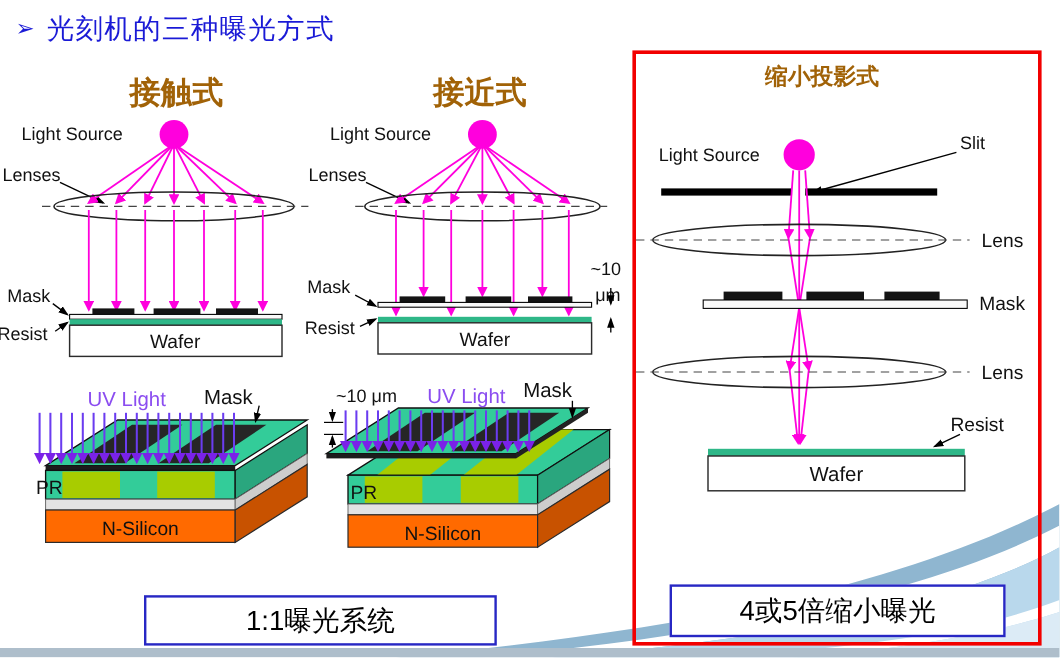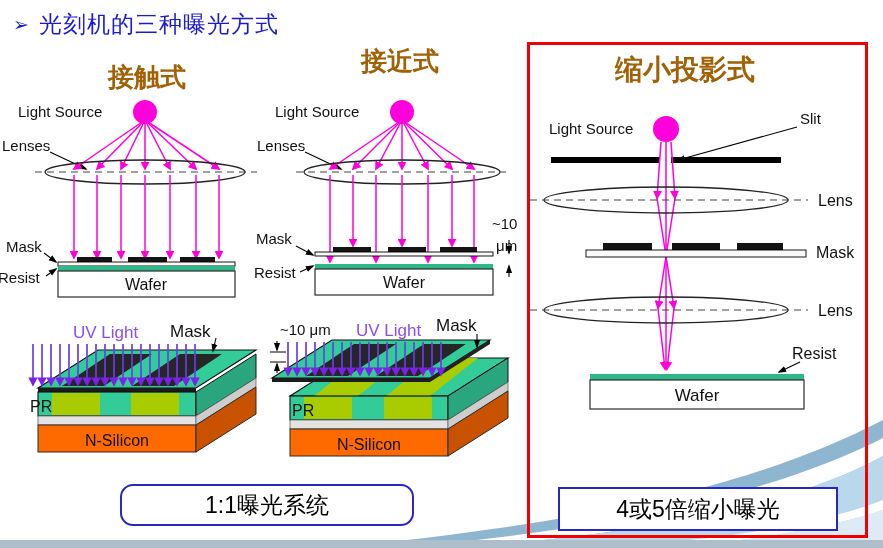--- a/index.html
+++ b/index.html
@@ -25,21 +25,21 @@
   .oran{fill:#ff6a00;stroke:#2b2b2b;stroke-width:1;}
   .orans{fill:#c85200;stroke:#2b2b2b;stroke-width:1;}
   .uvtext{fill:#8b4df0;}
   .hdr{position:absolute;text-align:center;font-weight:bold;color:#a16207;}
   .title-row{position:absolute;left:13px;top:9px;display:flex;align-items:center;gap:10px;color:#1a1ad6;}
   .title-row .bullet{font-size:19px;line-height:1;}
   .title-row .ttl{font-size:23px;font-weight:normal;letter-spacing:1px;}
   .redbox{position:absolute;left:527px;top:42px;width:335px;height:490px;border:3px solid #f20000;}
   .caption{position:absolute;background:#fff;border:2px solid #2727c4;text-align:center;
            font-size:23px;color:#000;display:flex;align-items:center;justify-content:center;}
-  .cap1{left:120px;top:484px;width:290px;height:38px;border-radius:13px;}
+  .cap1{left:120px;top:496px;width:290px;height:38px;}
   .cap2{left:558px;top:487px;width:276px;height:40px;}
   .botbar{position:absolute;left:0;top:540px;width:883px;height:8px;background:#aebecb;}
 </style>
 </head>
 <body>
 
 <div class="slide">
 
   <svg id="art" width="883" height="548" viewBox="0 0 883 548" style="position:absolute;left:0;top:0;">
     <defs>
@@ -264,22 +264,22 @@
       <text class="t17" x="697" y="401" text-anchor="middle">Wafer</text>
     </g>
   </svg>
 
   <div class="title-row">
     <span class="bullet">➢</span>
     <span class="ttl">光刻机的三种曝光方式</span>
   </div>
 
   <div class="hdr" style="left:77px;top:60px;width:140px;font-size:26px;">接触式</div>
-  <div class="hdr" style="left:330px;top:44px;width:140px;font-size:26px;">接近式</div>
-  <div class="hdr" style="left:600px;top:51px;width:170px;font-size:28px;text-align:center;">缩小投影式</div>
+  <div class="hdr" style="left:330px;top:60px;width:140px;font-size:26px;">接近式</div>
+  <div class="hdr" style="left:600px;top:51px;width:170px;font-size:19px;text-align:center;">缩小投影式</div>
 
   <div class="redbox"></div>
 
   <div class="caption cap1">1:1曝光系统</div>
   <div class="caption cap2">4或5倍缩小曝光</div>
 
   <div class="botbar"></div>
 </div>
 
 </body></html>

